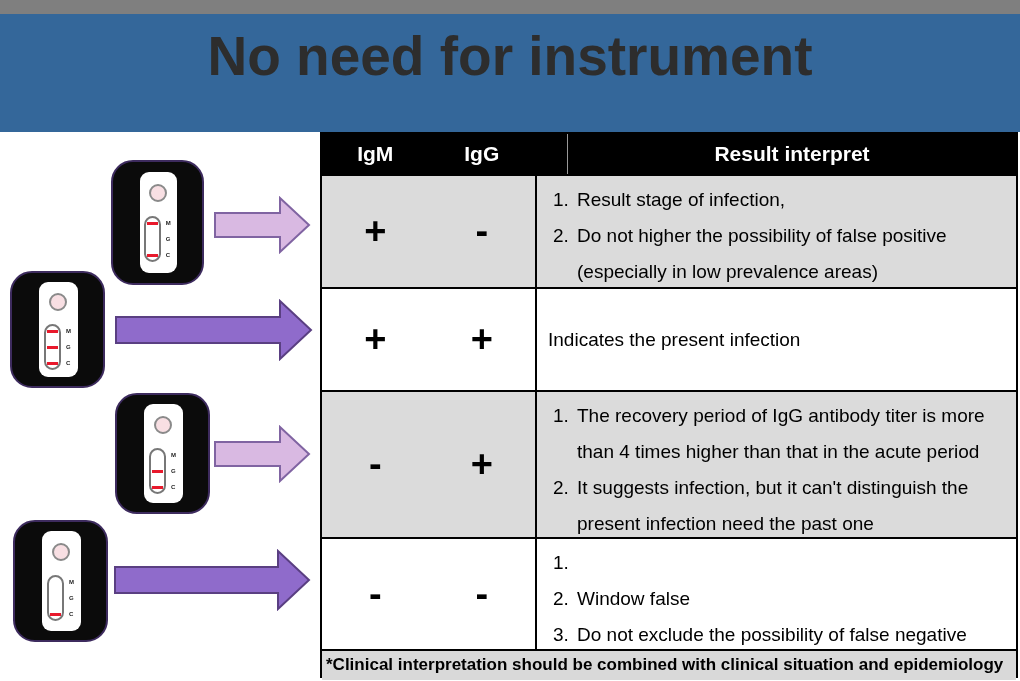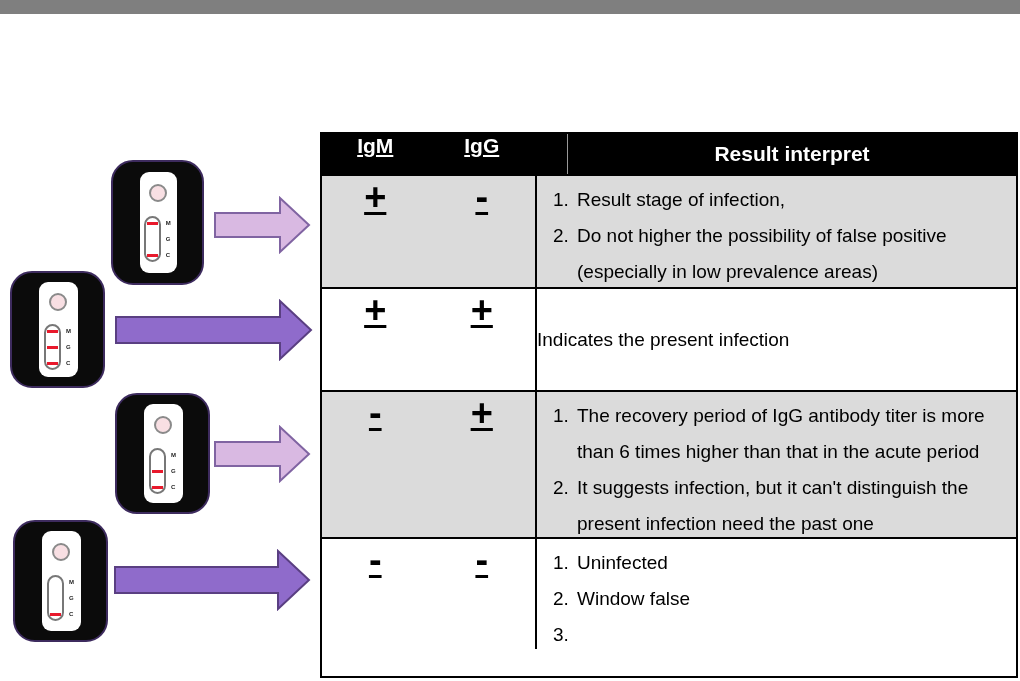--- a/index.html
+++ b/index.html
@@ -41,45 +41,48 @@
   .a2{left:115px;top:299px;}
   .a3{left:214px;top:425px;}
   .a4{left:114px;top:549px;}
 
   
   .rtable{position:absolute;left:320px;top:132px;width:698px;height:546px;box-sizing:border-box;
           border:2px solid var(--table-border);background:#fff;display:flex;flex-direction:column;}
   .thead{height:40px;flex:none;display:flex;background:var(--header-bg);color:var(--header-text);
          font-weight:bold;font-size:21px;}
   .thead .signs-cell{border-left:none;}
-  .signs-cell{width:213px;flex:none;display:flex;align-items:flex-start;box-sizing:border-box;text-decoration:underline;}
+  .signs-cell{width:213px;flex:none;display:flex;align-items:center;box-sizing:border-box;}
   .signs-cell span{flex:1;text-align:center;}
   .result-head{flex:1;display:flex;align-items:center;justify-content:center;border-left:1px solid #999;margin-left:32px;}
   .trow{display:flex;flex:none;border-top:2px solid var(--table-border);box-sizing:border-box;overflow:hidden;}
   .r1{height:113px;background:var(--row-alt);}
   .r2{height:103px;background:var(--row-plain);}
   .r3{height:147px;background:var(--row-alt);}
   .r4{height:112px;background:var(--row-plain);}
   .sign{font-size:38px;font-weight:bold;color:#000;}
   .result-cell{flex:1;border-left:2px solid var(--table-border);box-sizing:border-box;
                padding:6px 4px 0 16px;font-size:19px;color:#000;overflow:hidden;}
-  .result-cell.centered{display:flex;align-items:center;padding:0 4px 0 0;}
+  .result-cell.centered{display:flex;align-items:center;padding:0 4px 0 11px;}
   .li{display:flex;line-height:36px;}
   .li .num{width:24px;flex:none;}
   .li .txt{max-width:437px;}
   .tfoot{height:29px;flex:none;border-top:2px solid var(--table-border);background:var(--footnote-bg);
          font-weight:bold;font-size:17px;line-height:28px;padding-left:4px;white-space:nowrap;overflow:hidden;}
 </style>
 </head>
 <body>
 
 <div class="stage">
 
   <div class="top-bar"></div>
 
+  <div class="banner">
+    <div class="title">No need for instrument</div>
+  </div>
 
   <div class="cassette c1">
     <div class="strip">
       <div class="well"></div>
       <div class="window">
         <div class="line line-M" style="visibility: visible;"></div>
 
         <div class="line line-C" style="visibility: visible;"></div>
       </div>
       <span class="blabel bl-M">M</span>
@@ -182,44 +185,45 @@
     </div>
 
     <div class="trow r3">
       <div class="signs-cell">
         <span class="sign">-</span>
         <span class="sign">+</span>
       </div>
       <div class="result-cell">
         <div class="li">
           <span class="num">1.</span>
-          <span class="txt">The recovery period of IgG antibody titer is more than 6 times higher than that in the acute period</span>
+          <span class="txt">The recovery period of IgG antibody titer is more than 4 times higher than that in the acute period</span>
         </div>
         <div class="li">
           <span class="num">2.</span>
           <span class="txt">It suggests infection, but it can't distinguish the present infection need the past one</span>
         </div>
       </div>
     </div>
 
     <div class="trow r4">
       <div class="signs-cell">
         <span class="sign">-</span>
         <span class="sign">-</span>
       </div>
       <div class="result-cell">
         <div class="li">
           <span class="num">1.</span>
-          <span class="txt">Uninfected</span>
         </div>
         <div class="li">
           <span class="num">2.</span>
           <span class="txt">Window false</span>
         </div>
         <div class="li">
           <span class="num">3.</span>
-        </div>
-      </div>
-    </div>
-
+          <span class="txt">Do not exclude the possibility of false negative</span>
+        </div>
+      </div>
+    </div>
+
+    <div class="tfoot">*Clinical interpretation should be combined with clinical situation and epidemiology</div>
   </div>
 
 </div>
 
 </body></html>

